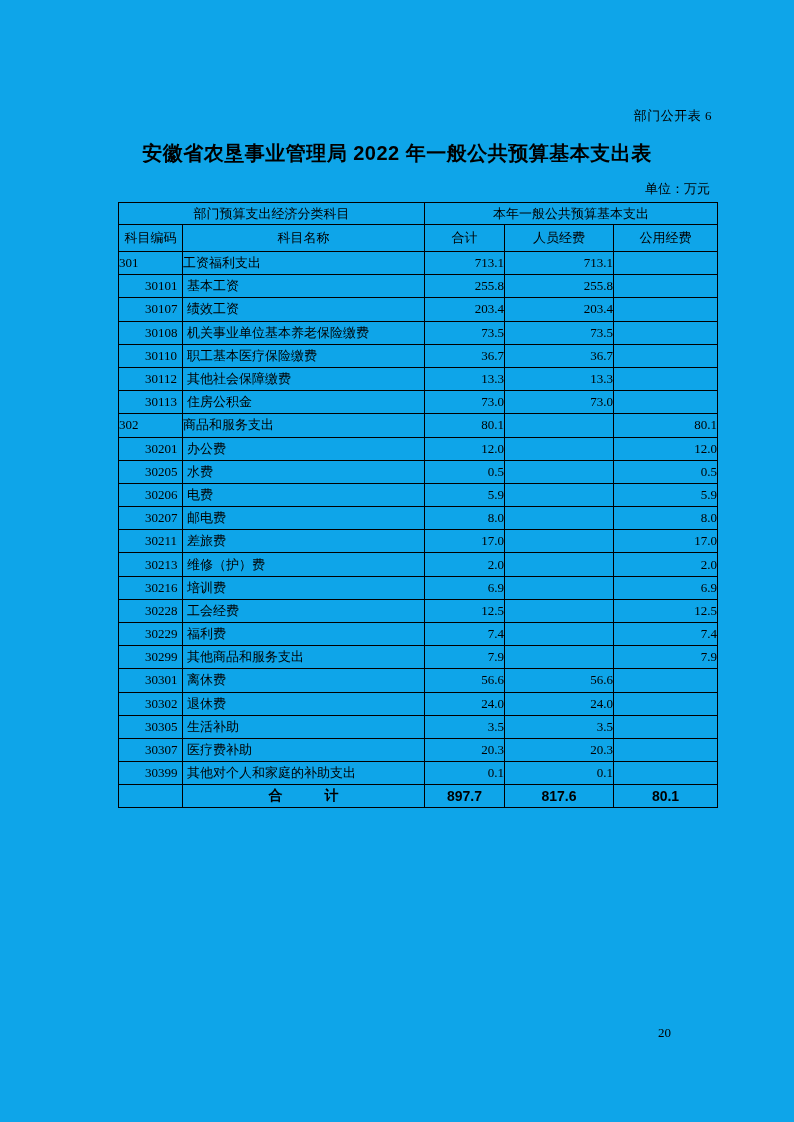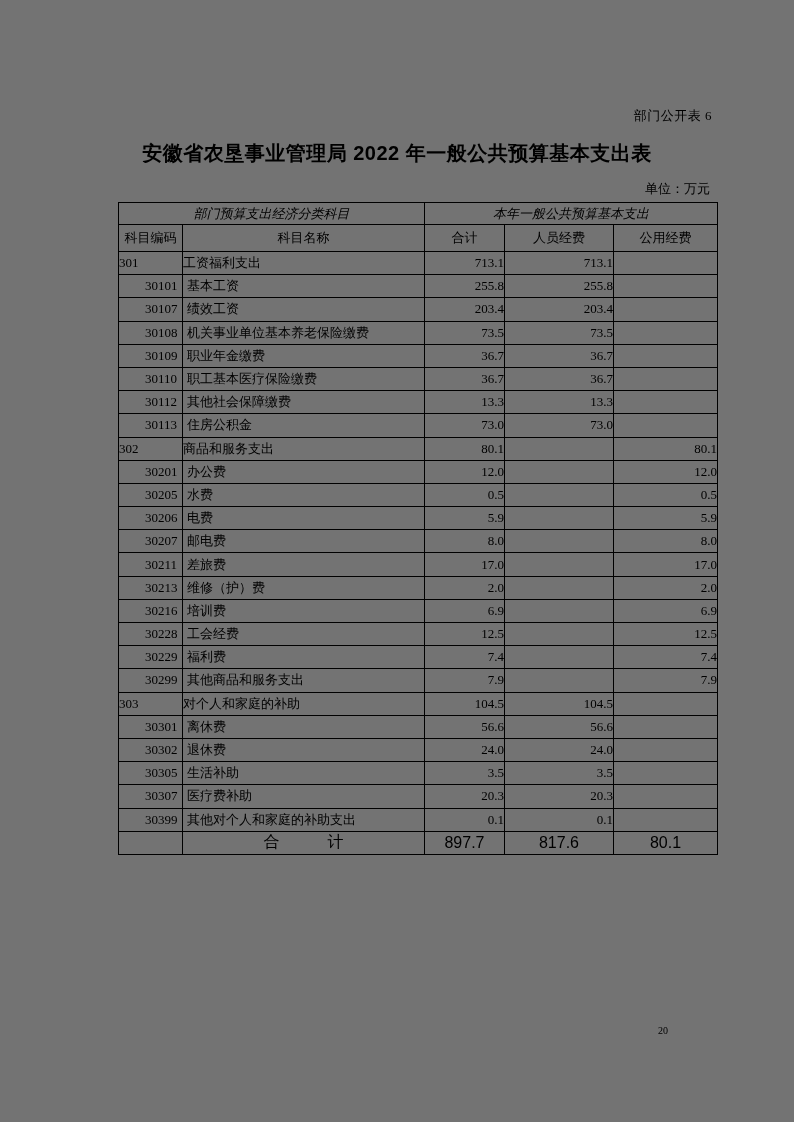--- a/index.html
+++ b/index.html
@@ -1,21 +1,21 @@
 <!DOCTYPE html>
 <html><head>
 <meta charset="utf-8">
 <style>
   * { margin:0; padding:0; box-sizing:border-box; }
   html,body { background:#e8e8e8; }
   .page {
     position:relative;
     width:794px; height:1122px;
     margin:0 auto;
-    background:#737373;
+    background:#0ea5e9;
     color:#000;
     font-family:"Liberation Serif","DejaVu Serif",serif;
     overflow:hidden;
   }
   .corner-label {
     position:absolute; top:107px; right:82px;
     font-size:13px; letter-spacing:0.5px;
   }
   .doc-title {
     position:absolute; top:140px; left:0; width:100%;
@@ -34,42 +34,42 @@
     border:1px solid #000;
   }
   table.budget td, table.budget th {
     border:1px solid #000;
     font-size:13px;
     font-weight:normal;
     white-space:nowrap; overflow:hidden;
     vertical-align:middle;
     padding:0;
   }
-  tr.hrow1 { height:22px;font-style:italic; }
+  tr.hrow1 { height:22px; }
   tr.hrow2 { height:27px; }
   tr.drow  { height:23.2px; }
   tr.trow  { height:23px; }
   .th {
     font-family:"Liberation Sans","DejaVu Sans",sans-serif;
     font-weight:bold; font-size:13.5px; text-align:center;
   }
   td.code { text-align:left; }
   td.code.l1 { }
   td.code.l2 { padding-left:26px; }
   td.name { text-align:left; }
   td.name.l1 { }
   td.name.l2 { padding-left:4px; }
   td.num { text-align:right; padding-right:12px; }
   tr.trow td {
     font-family:"Liberation Sans","DejaVu Sans",sans-serif;
-    font-weight:normal; font-size:16px; text-align:center;
+    font-weight:bold; font-size:14px; text-align:center;
   }
   .page-number {
     position:absolute; top:1025px; left:658px;
-    font-size:10px;
+    font-size:13px;
   }
 </style>
 </head>
 <body>
 
 <div class="page">
 
   <div class="corner-label">部门公开表 6</div>
   <div class="doc-title">安徽省农垦事业管理局 2022 年一般公共预算基本支出表</div>
   <div class="unit-label">单位：万元</div>
@@ -117,27 +117,20 @@
         <td class="num"></td>
       </tr>
       <tr class="drow">
         <td class="code l2">30108</td>
         <td class="name l2">机关事业单位基本养老保险缴费</td>
         <td class="num">73.5</td>
         <td class="num">73.5</td>
         <td class="num"></td>
       </tr>
       <tr class="drow">
-        <td class="code l2">30109</td>
-        <td class="name l2">职业年金缴费</td>
-        <td class="num">36.7</td>
-        <td class="num">36.7</td>
-        <td class="num"></td>
-      </tr>
-      <tr class="drow">
         <td class="code l2">30110</td>
         <td class="name l2">职工基本医疗保险缴费</td>
         <td class="num">36.7</td>
         <td class="num">36.7</td>
         <td class="num"></td>
       </tr>
       <tr class="drow">
         <td class="code l2">30112</td>
         <td class="name l2">其他社会保障缴费</td>
         <td class="num">13.3</td>
@@ -220,27 +213,20 @@
         <td class="num">7.4</td>
         <td class="num"></td>
         <td class="num">7.4</td>
       </tr>
       <tr class="drow">
         <td class="code l2">30299</td>
         <td class="name l2">其他商品和服务支出</td>
         <td class="num">7.9</td>
         <td class="num"></td>
         <td class="num">7.9</td>
-      </tr>
-      <tr class="drow">
-        <td class="code l1">303</td>
-        <td class="name l1">对个人和家庭的补助</td>
-        <td class="num">104.5</td>
-        <td class="num">104.5</td>
-        <td class="num"></td>
       </tr>
       <tr class="drow">
         <td class="code l2">30301</td>
         <td class="name l2">离休费</td>
         <td class="num">56.6</td>
         <td class="num">56.6</td>
         <td class="num"></td>
       </tr>
       <tr class="drow">
         <td class="code l2">30302</td>

